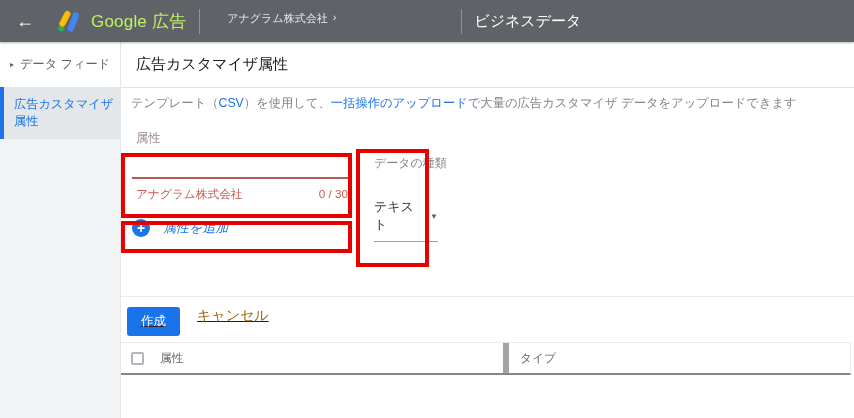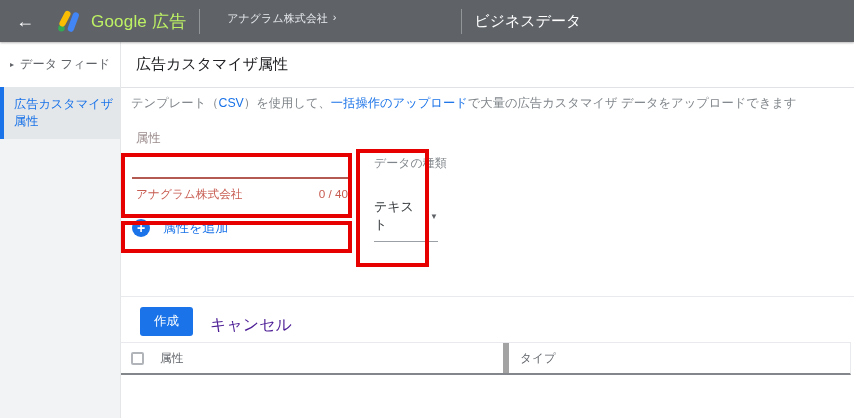--- a/index.html
+++ b/index.html
@@ -67,38 +67,38 @@
   .error-row { display: flex; justify-content: space-between; margin-top: 8px; padding: 0 2px 0 4px; }
   .err, .counter { font-size: 11.7px; color: #c75b50; }
 
   
   .add-row { display: flex; align-items: center; margin: 17px 0 0 11px; cursor: pointer; }
   .plus-circle {
     width: 18px; height: 18px; border-radius: 50%; background: #1a73e8; color: #fff;
     display: flex; align-items: center; justify-content: center;
     font-size: 14px; font-weight: 700; line-height: 1;
   }
-  .add-label { margin-left: 13px; color: #1a73e8; font-size: 13px; }
+  .add-label { margin-left: 13px; color: #1a73e8; font-size: 13px; font-style: italic; }
 
   
   .datatype { position: absolute; left 243px; left: 253px; top: 67px; width: 64px; }
   .dt-label { font-size: 12px; color: #80868b; white-space: nowrap; }
   .dt-select { display: flex; align-items: center; margin-top: 26px; cursor: pointer; }
   .dt-value { font-size: 13px; color: #3c4043; }
   .caret { font-size: 8px; color: #5f6368; margin-left: 10px; }
   .dt-underline { border-bottom: 1px solid #9aa0a6; margin-top: 7px; width: 64px; }
 
   
   .divider { border-top: 1px solid #e8eaed; margin-top: 59px; width: 100%; }
-  .actions { display: flex; align-items: flex-end; margin: 10px 0 0 19px; }
+  .actions { display: flex; align-items: flex-start; margin: 10px 0 0 6px; text-decoration: underline; }
   .btn-primary {
     background: #1a73e8; color: #fff; border: none; border-radius: 3px;
     font-size: 12.5px; font-family: inherit; padding: 6px 14px; cursor: pointer;
   }
-  .cancel { color: #4c1d95; font-size: 16px; margin-left: 17px; cursor: pointer; text-decoration: none; }
+  .cancel { color: #a16207; font-size: 14px; margin-left: 17px; cursor: pointer; text-decoration: none; }
 
   .table { margin-top: 6px; margin-right: 3px; border-top: 1px solid #e8eaed; }
   .thead { display: flex; height: 32px; border-bottom: 2px solid #83878b; border-right: 1px solid #e8eaed; }
   .th { display: flex; align-items: center; }
   .th1 { width: 382px; padding-left: 10px; }
   .th2 { flex: 1; border-left: 6px solid #a3a3a3; padding-left: 11px; }
   .checkbox {
     width: 13px; height: 13px; border: 2px solid #b1b5ba; border-radius: 2px;
     cursor: pointer; flex: none;
   }
@@ -154,21 +154,21 @@
 
       <div class="content">
 
         <p class="desc"><span>テンプレート（</span><a>CSV</a><span>）を使用して、</span><a>一括操作のアップロード</a><span>で大量の広告カスタマイザ データをアップロードできます</span></p>
 
         <div class="field">
           <label>属性</label>
           <input class="attr-input" value="" style="">
           <div class="error-row">
             <span class="err">アナグラム株式会社</span>
-            <span class="counter">0 / 40</span>
+            <span class="counter">0 / 30</span>
           </div>
         </div>
 
         <div class="add-row">
           <span class="plus-circle">+</span>
           <span class="add-label">属性を追加</span>
         </div>
 
         <div class="datatype">
           <div class="dt-label">データの種類</div>

